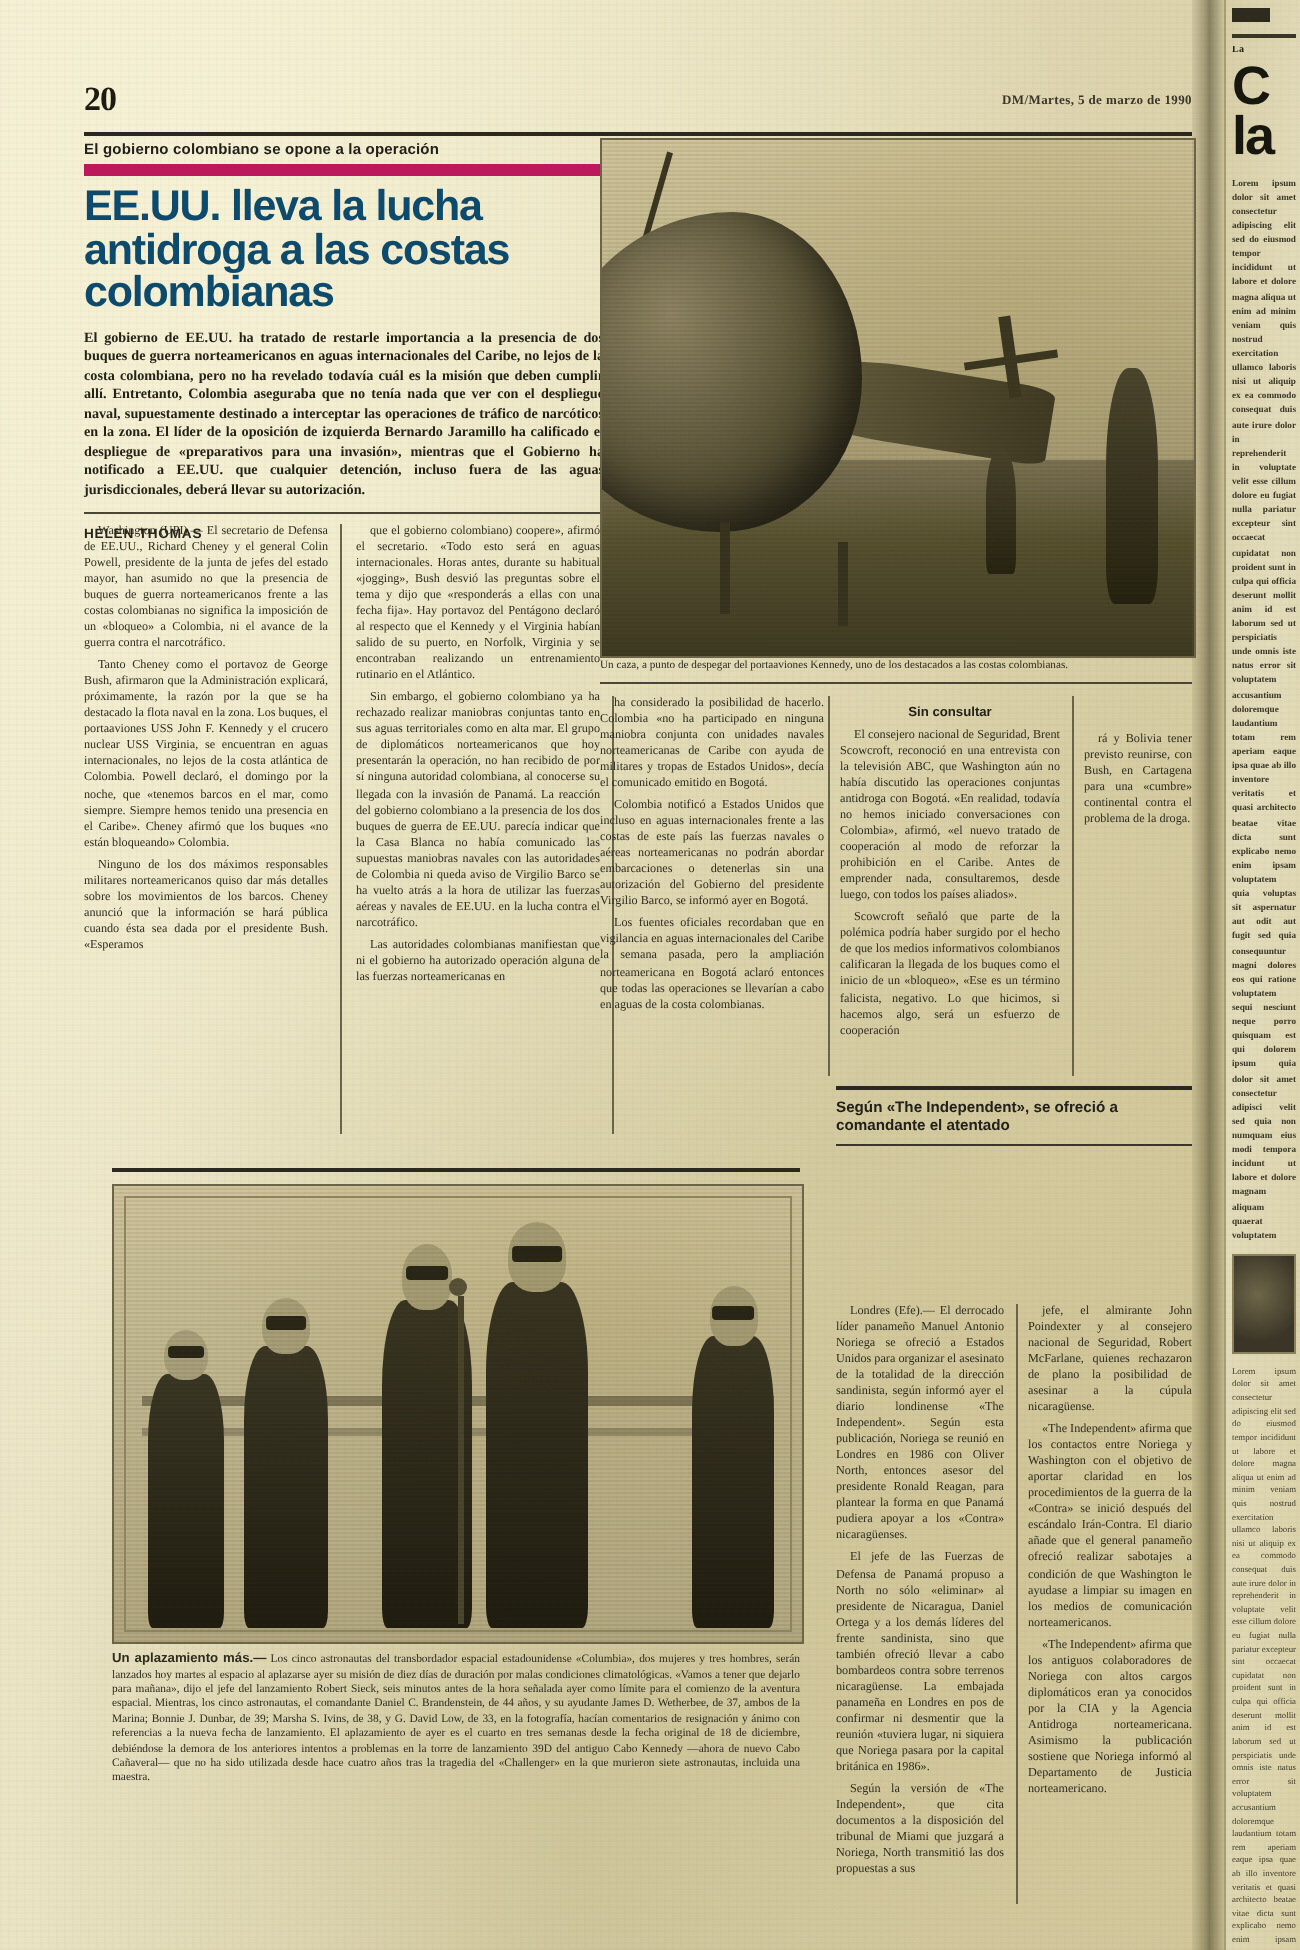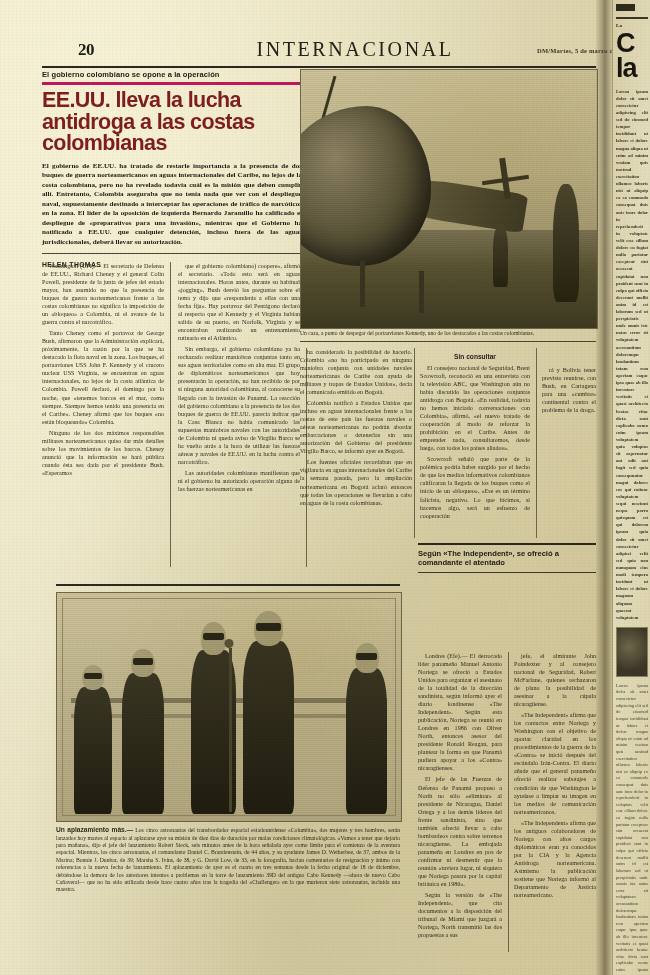--- a/index.html
+++ b/index.html
@@ -80,21 +80,21 @@
   }
   .np-photo {
     margin: 6px 0; height: 48px;
     background:
       radial-gradient(circle at 40% 40%, #6e674a, #3a3526 70%),
       #4a452f;
     border: 1px solid #8a815c;
   }
   
   .masthead {
-    position: absolute; left: 42px; top: 40px; width: 554px; height: 26px; margin-left: 36px;
+    position: absolute; left: 42px; top: 40px; width: 554px; height: 26px;
   }
   .folio {
     position: absolute; left: 0; top: 0;
     font-family: "Liberation Serif", serif;
     font-weight: bold; font-size: 17px; color: #1c1b13;
     letter-spacing: -.5px;
   }
   .section-title {
     position: absolute; left: 0; right: 0; top: -2px;
     text-align: center;
@@ -110,29 +110,29 @@
   .rule-thick {
     position: absolute; left: 42px; top: 66px; width: 554px; height: 2px;
     background: #2a2820;
   }
   
   .art1 { position: absolute; left: 42px; top: 70px; width: 260px; }
   .kicker {
     font-family: "Liberation Sans", sans-serif;
     font-weight: bold; font-size: 7.5px; color: #22201a;
     letter-spacing: .1px; padding-bottom: 3px;
-    border-bottom: 3px solid #be185d;
+    border-bottom: 6px solid #be185d;
     margin-bottom: 5px;
   }
   .headline {
     font-family: "Liberation Sans", sans-serif;
     font-weight: bold;
     font-size: 21.5px; line-height: 1.0;
     letter-spacing: -.6px;
-    color: #7f1d1d;
+    color: #0c4a6e;
     margin-bottom: 7px;
   }
   .lead {
     font-size: 7.1px; line-height: 1.34; text-align: justify;
     font-weight: bold; color: #242218;
     border-bottom: 1px solid #4a4636;
     padding-bottom: 6px;
     -webkit-hyphens: auto; hyphens: auto;
   }
   .byline {
@@ -302,21 +302,20 @@
 </head>
 <body>
 
 <div class="page">
   <div class="paper-tint"></div>
 
   <div class="sheet">
 
     <div class="masthead">
       <div class="folio">20</div>
-      <div class="section-title">INTERNACIONAL</div>
       <div class="edition">DM/Martes, 5 de marzo de 1990</div>
     </div>
     <div class="rule-thick"></div>
 
     <div class="art1">
       <div class="kicker">El gobierno colombiano se opone a la operación</div>
       <div class="headline">EE.UU. lleva la lucha antidroga a las costas colombianas</div>
       <div class="lead">El gobierno de EE.UU. ha tratado de restarle importancia a la presencia de dos buques de guerra norteamericanos en aguas internacionales del Caribe, no lejos de la costa colombiana, pero no ha revelado todavía cuál es la misión que deben cumplir allí. Entretanto, Colombia aseguraba que no tenía nada que ver con el despliegue naval, supuestamente destinado a interceptar las operaciones de tráfico de narcóticos en la zona. El líder de la oposición de izquierda Bernardo Jaramillo ha calificado el despliegue de «preparativos para una invasión», mientras que el Gobierno ha notificado a EE.UU. que cualquier detención, incluso fuera de las aguas jurisdiccionales, deberá llevar su autorización.</div>
       <div class="byline">HELEN THOMAS</div>
     </div>

